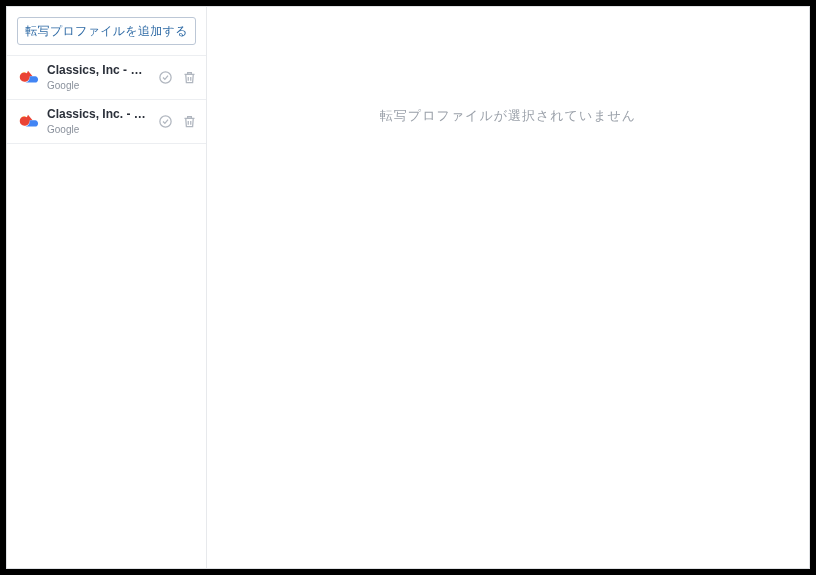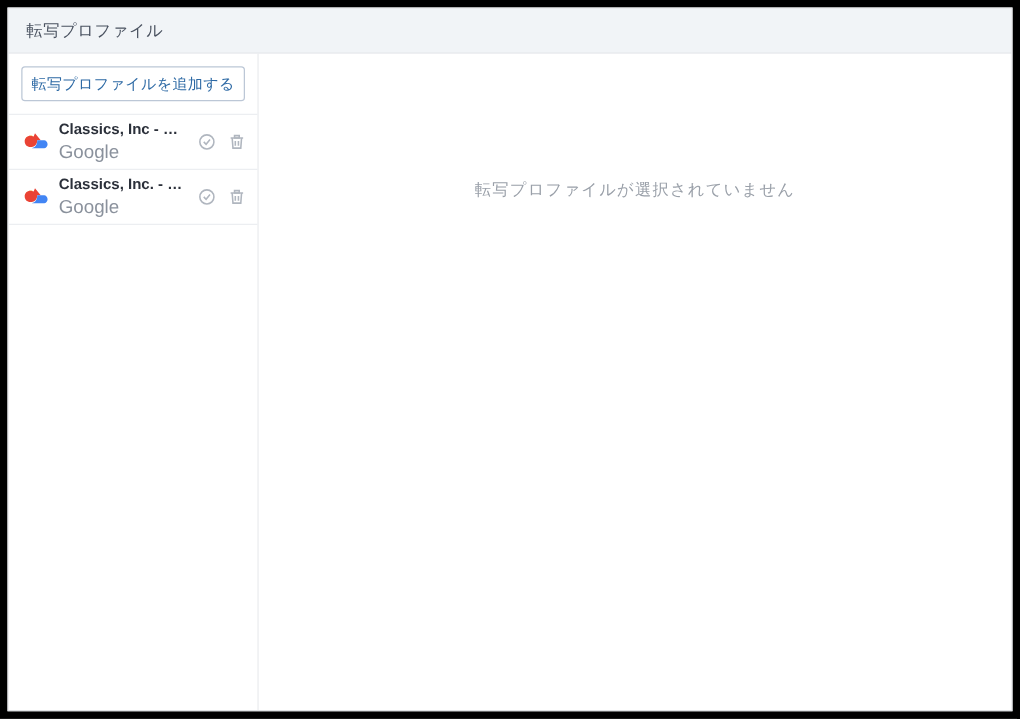--- a/index.html
+++ b/index.html
@@ -94,21 +94,21 @@
     .item-title {
       font-size: 12px;
       color: #2b303a;
       font-weight: 600;
       white-space: nowrap;
       overflow: hidden;
       text-overflow: ellipsis;
       line-height: 1.3;
     }
     .item-subtitle {
-      font-size: 15px;
+      font-size: 10px;
       color: #8a919c;
       line-height: 1.3;
     }
     .item-actions {
       display: flex;
       align-items: center;
       gap: 6px;
       flex-shrink: 0;
     }
     .icon-btn {
@@ -138,23 +138,20 @@
       color: #9aa0a9;
       letter-spacing: 1px;
     }
   </style>
 </head>
 <body>
 
 <div class="app-frame">
   <div class="app-container">
 
-    <div class="header">
-      <span class="header-title">転写プロファイル</span>
-    </div>
 
     <div class="body">
 
       <div class="sidebar">
 
         <div class="add-btn-wrap">
           <button class="add-btn">
             <span>転写プロファイルを追加する</span>
           </button>
         </div>

